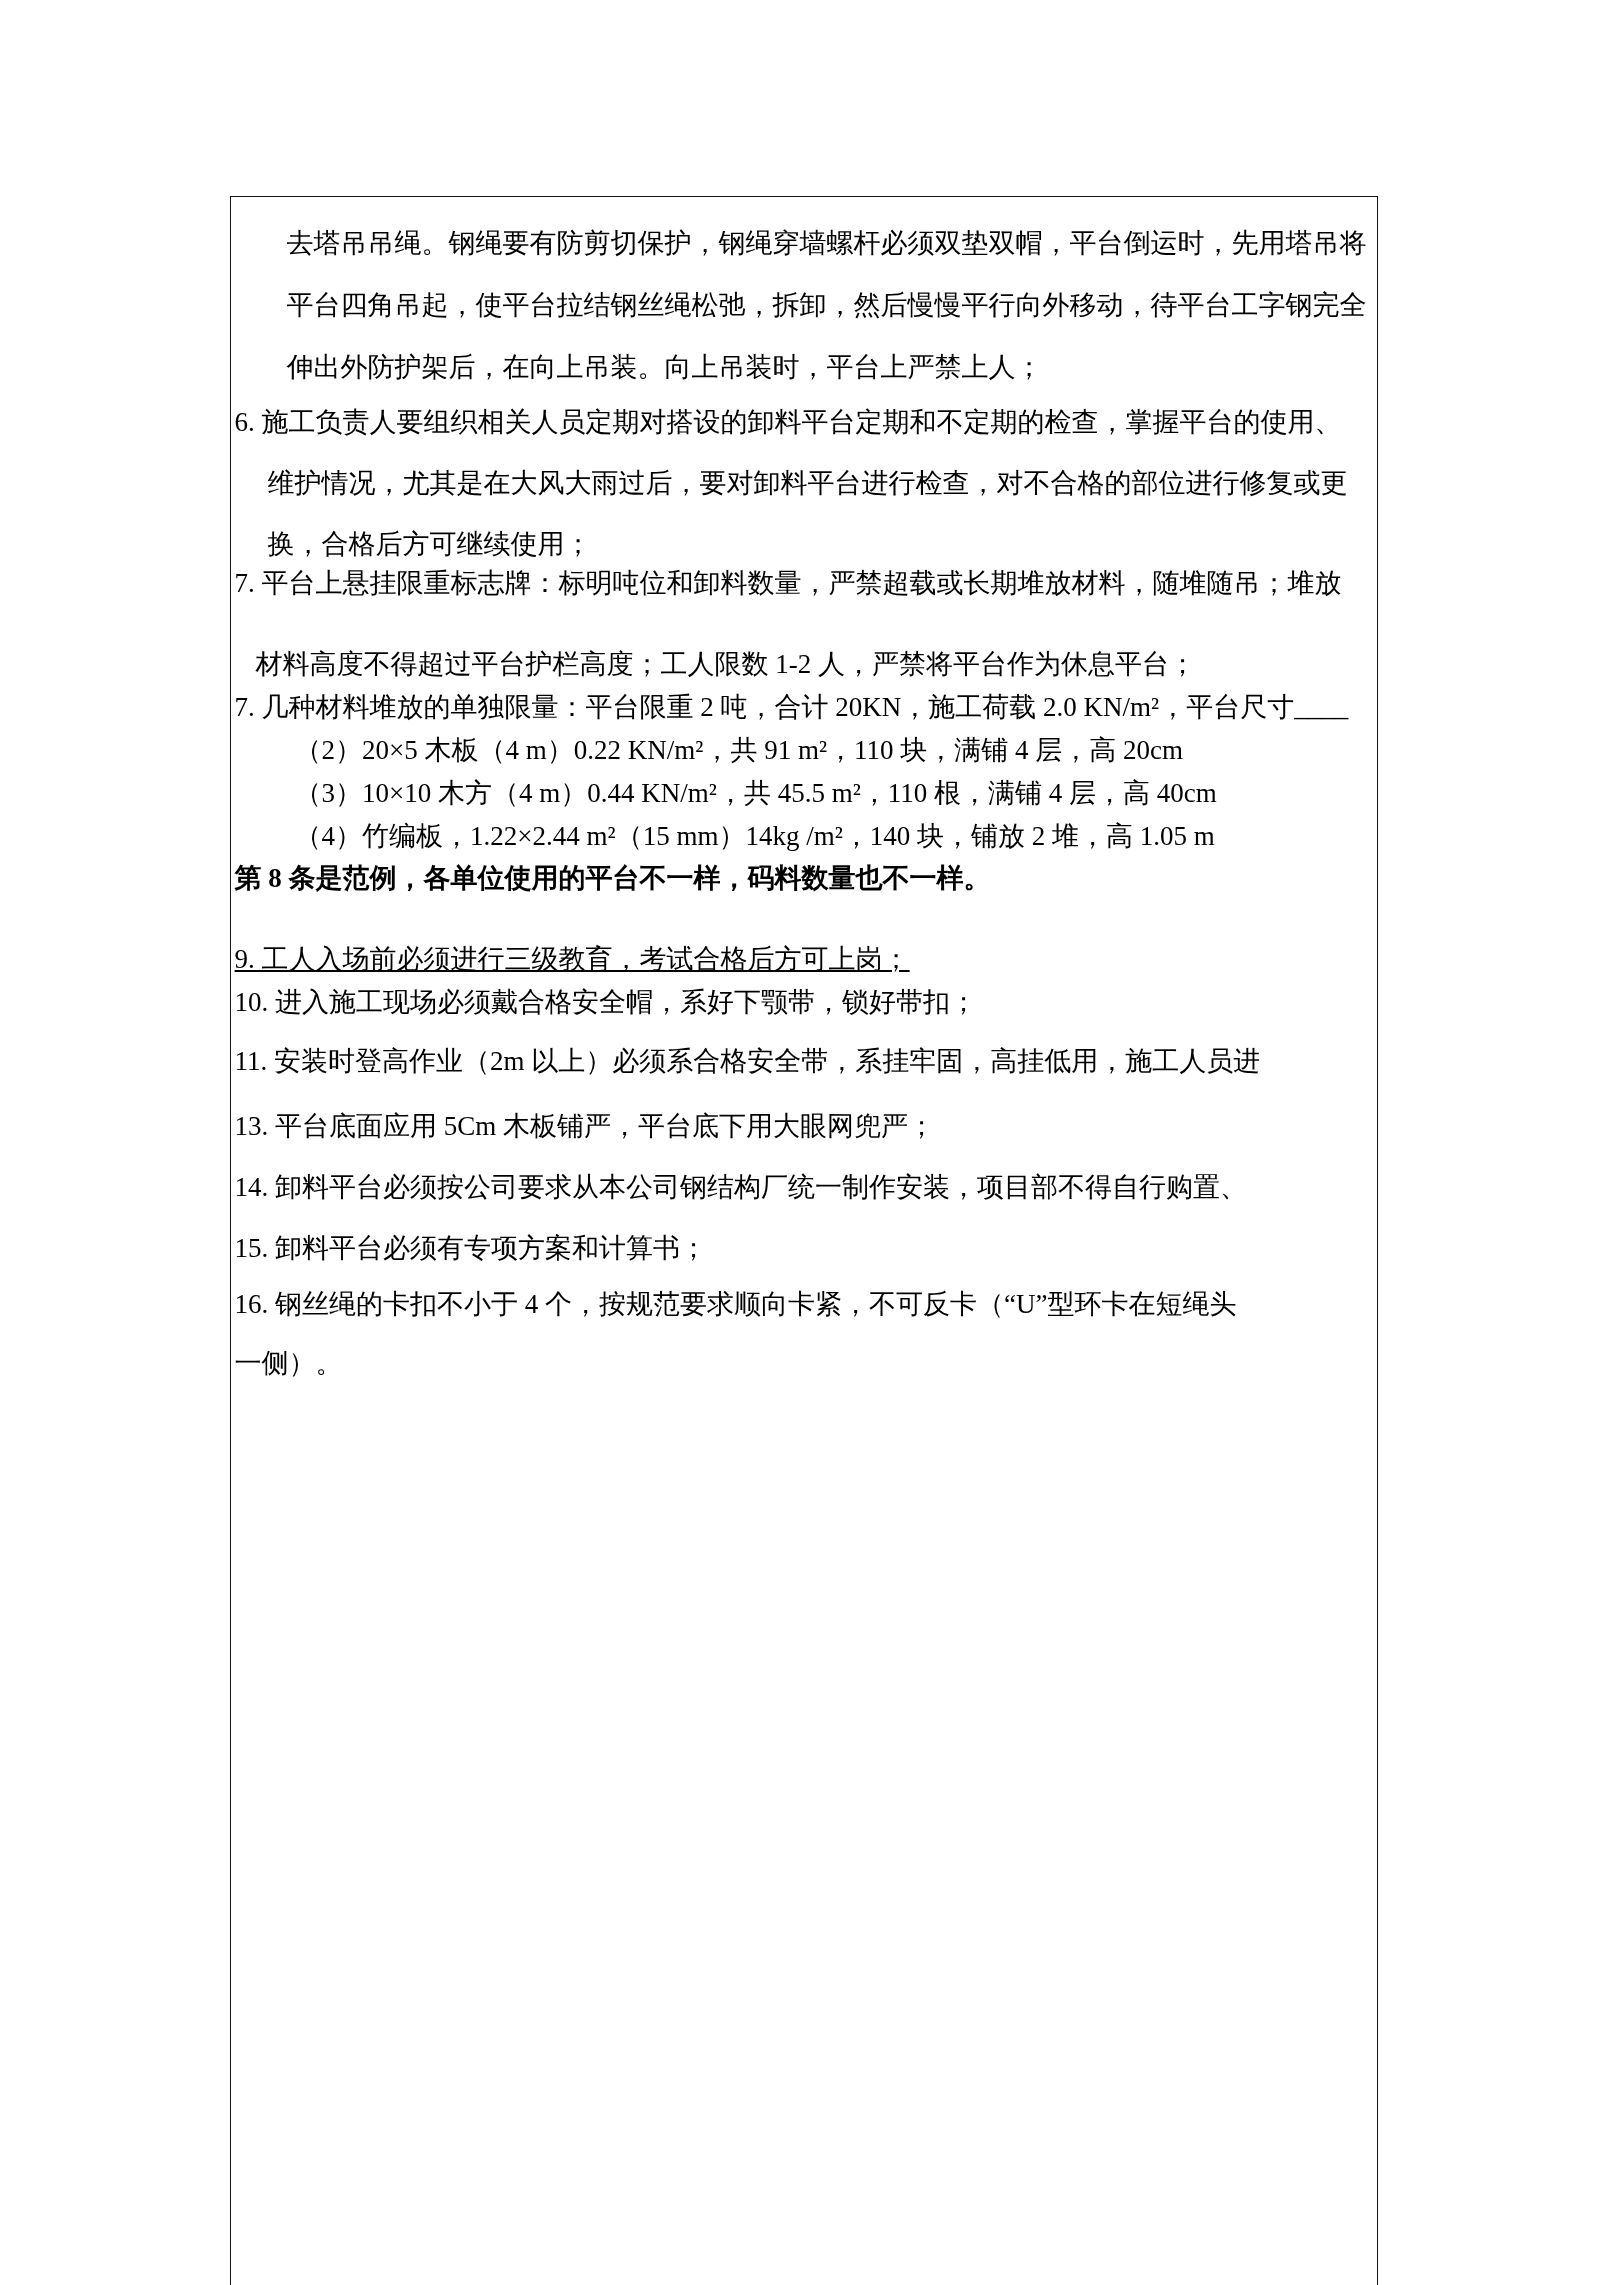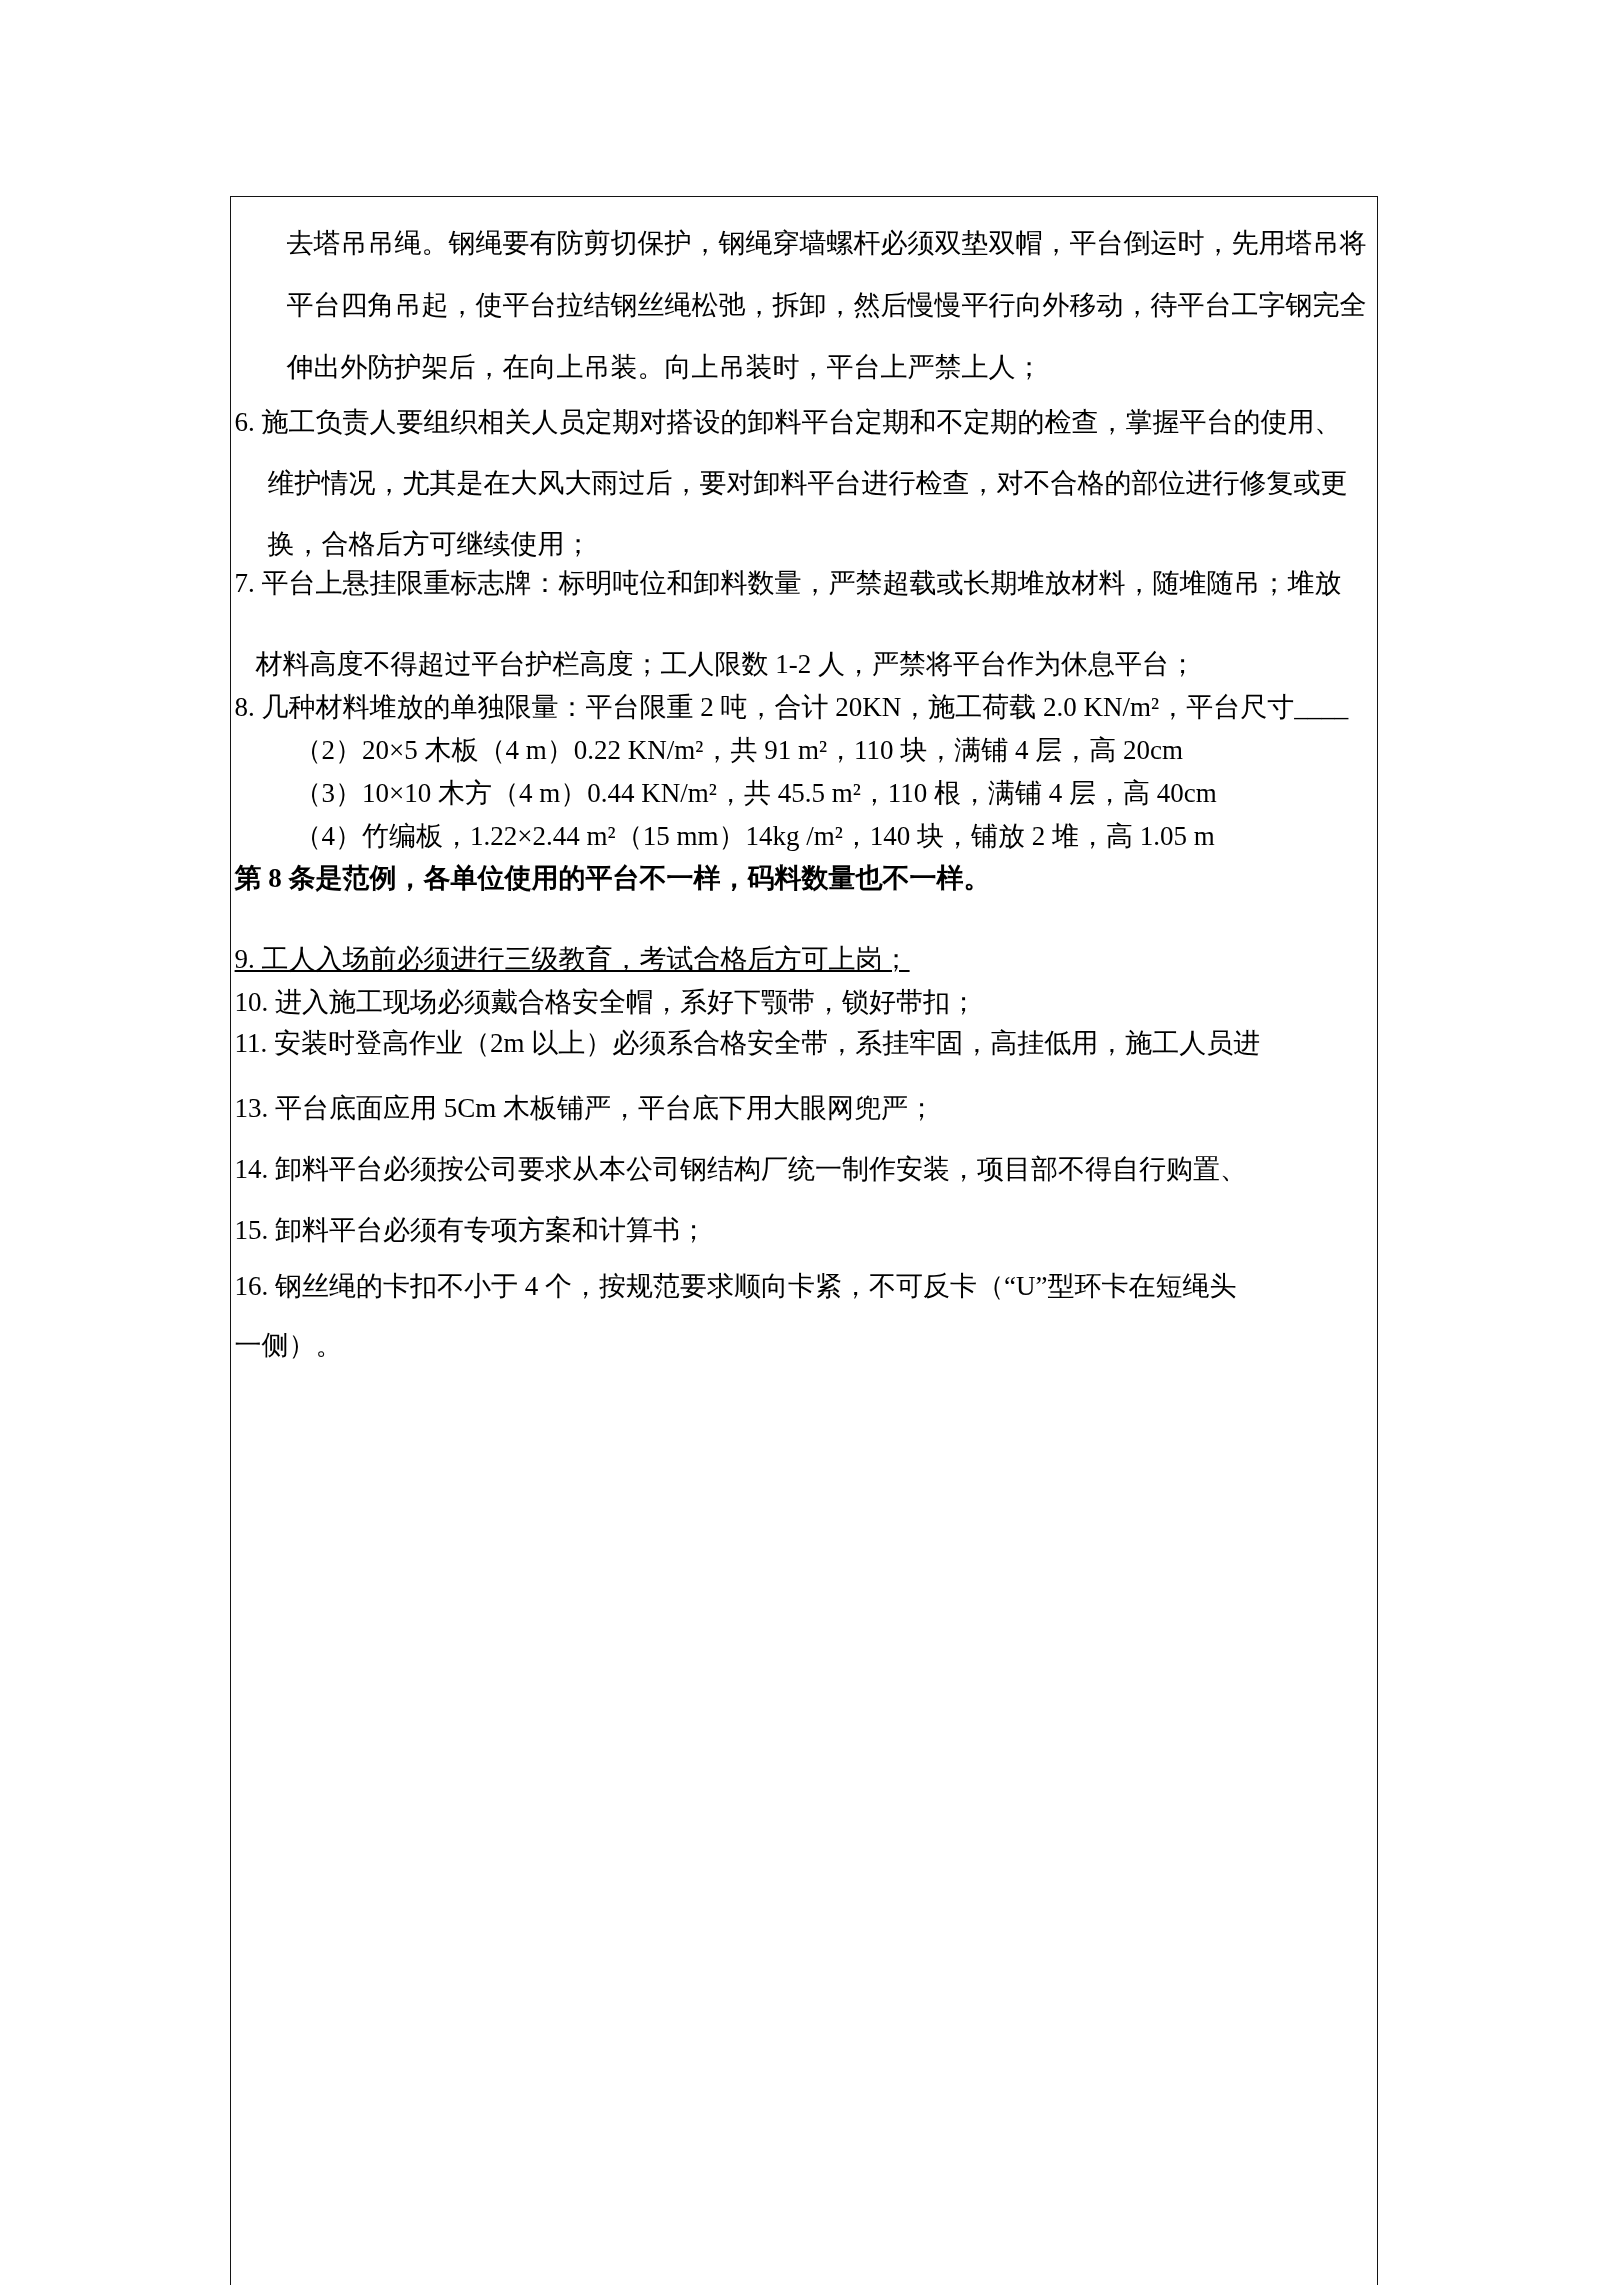--- a/index.html
+++ b/index.html
@@ -46,21 +46,21 @@
   .ind36 { padding-left: 33px; }
   .ind23 { padding-left: 21px; margin-top: 38px; }
   .ind66 { padding-left: 60px; }
   .ind72 { padding-left: 65px; }
 
   .mtn6  { margin-top: -5.4px; }
   .mtn14 { margin-top: -12.7px; }
   .mtn2  { margin-top: -1.8px; }
   .mtn3  { margin-top: -2.7px; }
   .mt42  { margin-top: 38px; text-decoration: underline; }
-  .mt3   { margin-top: 0; }
+  .mt3   { margin-top: 18px; }
   .mt16  { margin-top: 24px; }
   .mt10  { margin-top: 9px; }
   .mt1   { margin-top: 0.9px; }
 </style>
 </head>
 <body>
 
 <div class="page">
   <div class="doc-box">
 
@@ -68,21 +68,21 @@
     <div class="line lh68 ind58">平台四角吊起，使平台拉结钢丝绳松弛，拆卸，然后慢慢平行向外移动，待平台工字钢完全</div>
     <div class="line lh68 ind58">伸出外防护架后，在向上吊装。向上吊装时，平台上严禁上人；</div>
 
     <div class="line lh67 mtn6">6. 施工负责人要组织相关人员定期对搭设的卸料平台定期和不定期的检查，掌握平台的使用、</div>
     <div class="line lh67 ind36">维护情况，尤其是在大风大雨过后，要对卸料平台进行检查，对不合格的部位进行修复或更</div>
     <div class="line lh67 ind36">换，合格后方可继续使用；</div>
 
     <div class="line lh48 mtn14">7. 平台上悬挂限重标志牌：标明吨位和卸料数量，严禁超载或长期堆放材料，随堆随吊；堆放</div>
     <div class="line lh48 ind23">材料高度不得超过平台护栏高度；工人限数 1-2 人，严禁将平台作为休息平台；</div>
 
-    <div class="line lh48">8. 几种材料堆放的单独限量：平台限重 2 吨，合计 20KN，施工荷载 2.0 KN/m²，平台尺寸____</div>
+    <div class="line lh48">7. 几种材料堆放的单独限量：平台限重 2 吨，合计 20KN，施工荷载 2.0 KN/m²，平台尺寸____</div>
     <div class="line lh48 ind66">（2）20×5 木板（4 m）0.22 KN/m²，共 91 m²，110 块，满铺 4 层，高 20cm</div>
     <div class="line lh48 ind66">（3）10×10 木方（4 m）0.44 KN/m²，共 45.5 m²，110 根，满铺 4 层，高 40cm</div>
     <div class="line lh48 ind66">（4）竹编板，1.22×2.44 m²（15 mm）14kg /m²，140 块，铺放 2 堆，高 1.05 m</div>
 
     <div class="line lh48 bold mtn2">第 8 条是范例，各单位使用的平台不一样，码料数量也不一样。</div>
 
     <div class="line lh48 mt42">9. 工人入场前必须进行三级教育，考试合格后方可上岗；</div>
     <div class="line lh48">10. 进入施工现场必须戴合格安全帽，系好下颚带，锁好带扣；</div>
     <div class="line lh43 mt3">11. 安装时登高作业（2m 以上）必须系合格安全带，系挂牢固，高挂低用，施工人员进</div>
     <div class="line lh48 mt16">13. 平台底面应用 5Cm 木板铺严，平台底下用大眼网兜严；</div>

